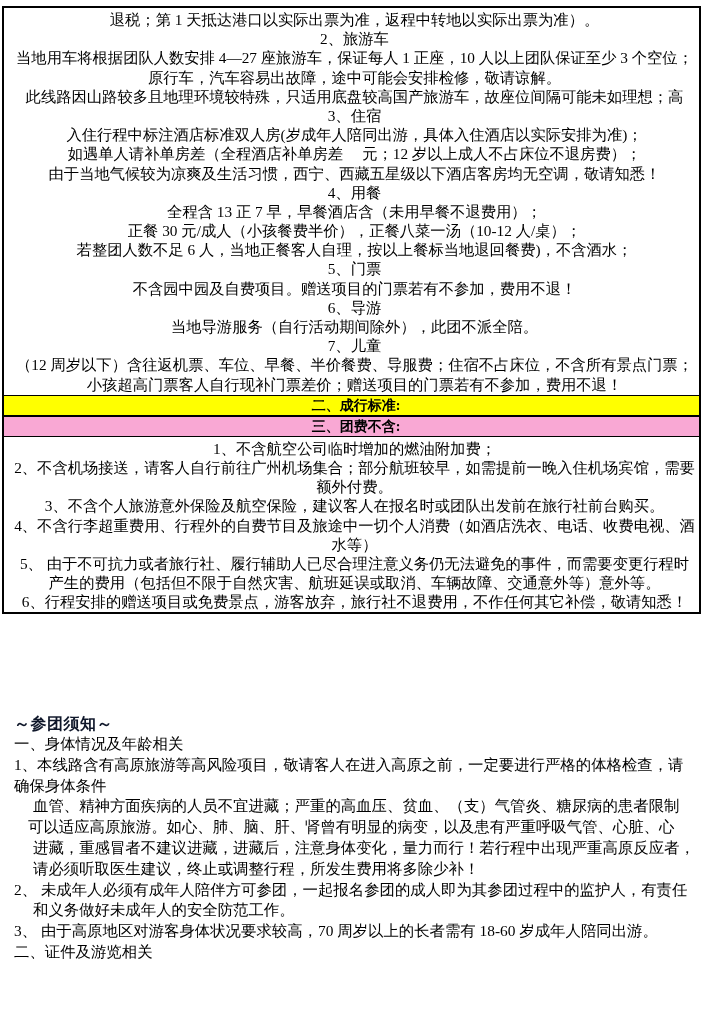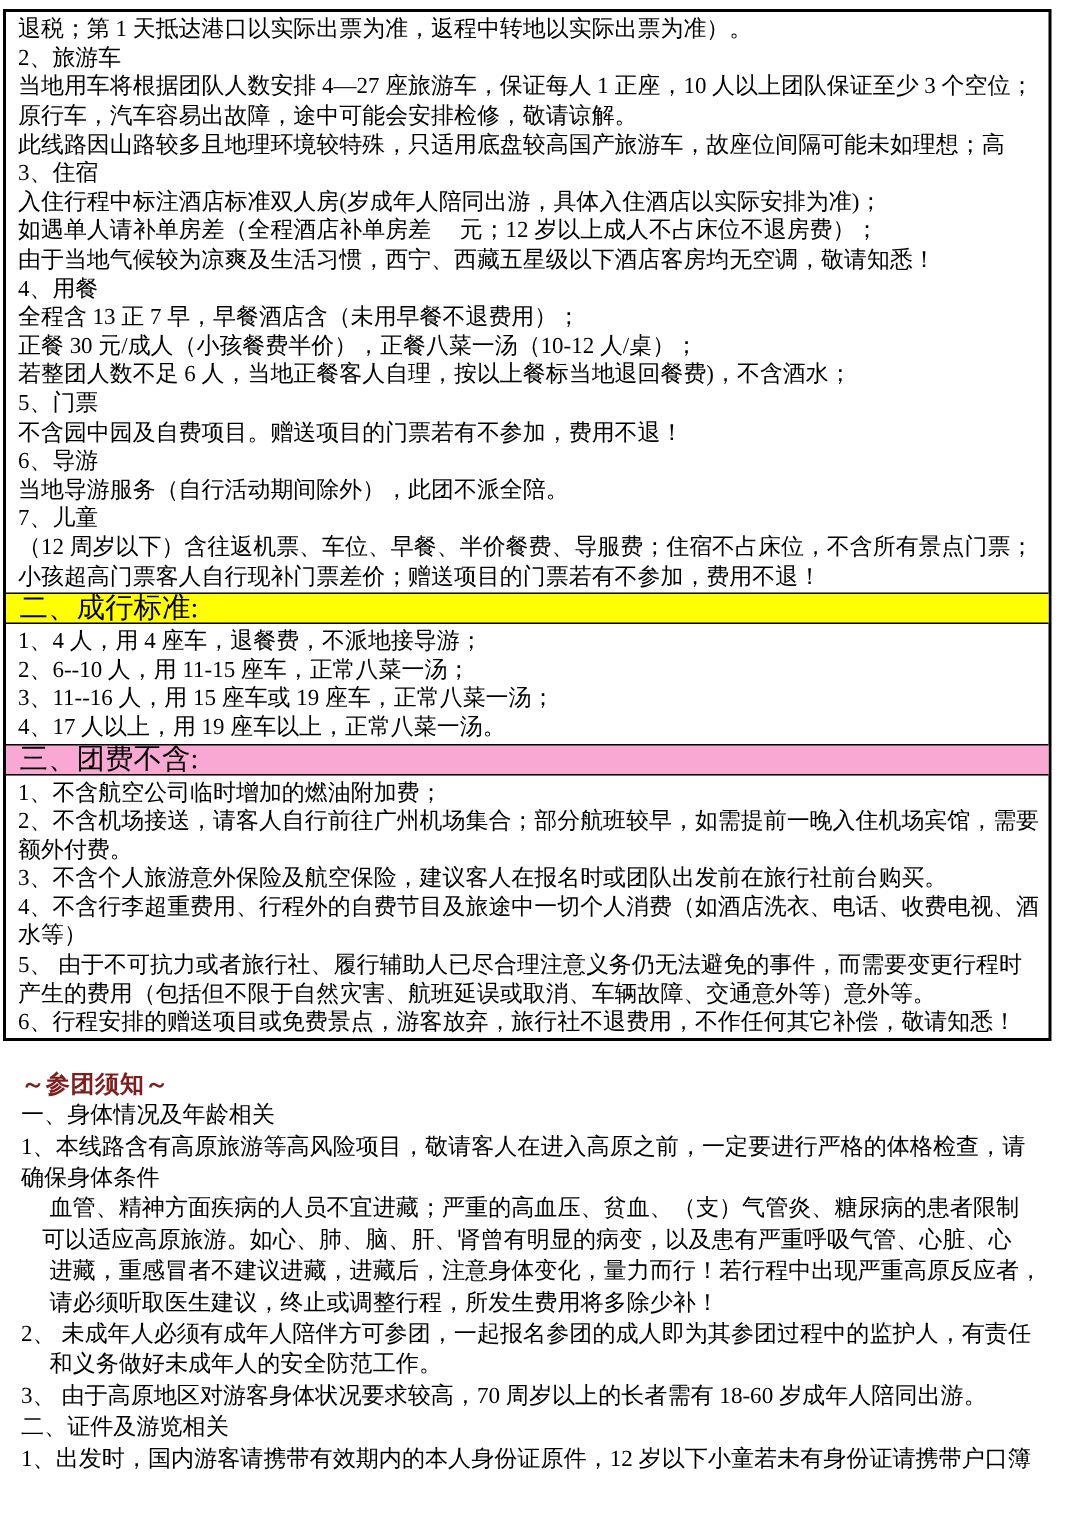--- a/index.html
+++ b/index.html
@@ -6,32 +6,32 @@
   body{
     width:712px;height:1012px;overflow:hidden;
     font-family:"Liberation Serif","DejaVu Serif",serif;
     color:#000;
   }
   .page{position:relative;width:712px;height:1012px;background:#fff;}
 
   
   .doc-box{
     position:absolute;left:2px;top:6px;width:695px;
-    border:2px solid #000;background:#fff;
+    border:2px solid #000;background:#fff;text-align:center;
   }
   .box-sec{padding:2px 0 1px 0;}
   .bline{
     height:19.2px;line-height:19.2px;
     padding-left:8px;padding-right:2px;
     font-size:15.3px;white-space:pre;overflow:hidden;
   }
   .yellow-bar{
     background:#FFFF00;
     border-top:1px solid #000;border-bottom:1px solid #000;
-    font-weight:normal;font-size:19px;line-height:19px;height:19px;
+    font-weight:bold;font-size:14px;line-height:19px;height:19px;
     padding-left:9px;white-space:pre;overflow:hidden;
   }
 
   
   .notice-block{position:absolute;left:14px;top:713px;right:0;}
   .notice-title{
     font-weight:bold;font-size:16px;line-height:21px;height:21px;
     letter-spacing:0.5px;white-space:pre;overflow:hidden;
   }
   .nline{
@@ -68,64 +68,56 @@
         <div class="bline">不含园中园及自费项目。赠送项目的门票若有不参加，费用不退！</div>
         <div class="bline">6、导游</div>
         <div class="bline">当地导游服务（自行活动期间除外），此团不派全陪。</div>
         <div class="bline">7、儿童</div>
         <div class="bline">（12 周岁以下）含往返机票、车位、早餐、半价餐费、导服费；住宿不占床位，不含所有景点门票；</div>
         <div class="bline">小孩超高门票客人自行现补门票差价；赠送项目的门票若有不参加，费用不退！</div>
       </div>
 
     <div class="yellow-bar" style="background: rgb(255, 255, 0);">二、成行标准:</div>
 
-    <div class="box-sec">
-
-    <div class="bline">1、4 人，用 4 座车，退餐费，不派地接导游；</div>
-        <div class="bline">2、6--10 人，用 11-15 座车，正常八菜一汤；</div>
-        <div class="bline">3、11--16 人，用 15 座车或 19 座车，正常八菜一汤；</div>
-        <div class="bline">4、17 人以上，用 19 座车以上，正常八菜一汤。</div>
-      </div>
 
     <div class="yellow-bar" style="background: #f9a8d4;">三、团费不含:</div>
 
     <div class="box-sec">
 
     <div class="bline">1、不含航空公司临时增加的燃油附加费；</div>
         <div class="bline">2、不含机场接送，请客人自行前往广州机场集合；部分航班较早，如需提前一晚入住机场宾馆，需要</div>
         <div class="bline">额外付费。</div>
         <div class="bline">3、不含个人旅游意外保险及航空保险，建议客人在报名时或团队出发前在旅行社前台购买。</div>
         <div class="bline">4、不含行李超重费用、行程外的自费节目及旅途中一切个人消费（如酒店洗衣、电话、收费电视、酒</div>
         <div class="bline">水等）</div>
         <div class="bline">5、 由于不可抗力或者旅行社、履行辅助人已尽合理注意义务仍无法避免的事件，而需要变更行程时</div>
         <div class="bline">产生的费用（包括但不限于自然灾害、航班延误或取消、车辆故障、交通意外等）意外等。</div>
         <div class="bline">6、行程安排的赠送项目或免费景点，游客放弃，旅行社不退费用，不作任何其它补偿，敬请知悉！</div>
       </div>
 
   </div>
 
   <div class="notice-block">
 
-    <div class="notice-title" style="color: #7f1d1d;">～参团须知～</div>
+    <div class="notice-title" style="color: #0f172a;">～参团须知～</div>
 
     <div>
 
     <div class="nline">一、身体情况及年龄相关</div>
         <div class="nline">1、本线路含有高原旅游等高风险项目，敬请客人在进入高原之前，一定要进行严格的体格检查，请</div>
         <div class="nline">确保身体条件</div>
         <div class="nline ind2">血管、精神方面疾病的人员不宜进藏；严重的高血压、贫血、（支）气管炎、糖尿病的患者限制</div>
         <div class="nline ind1">可以适应高原旅游。如心、肺、脑、肝、肾曾有明显的病变，以及患有严重呼吸气管、心脏、心</div>
         <div class="nline ind2">进藏，重感冒者不建议进藏，进藏后，注意身体变化，量力而行！若行程中出现严重高原反应者，</div>
         <div class="nline ind2">请必须听取医生建议，终止或调整行程，所发生费用将多除少补！</div>
         <div class="nline">2、 未成年人必须有成年人陪伴方可参团，一起报名参团的成人即为其参团过程中的监护人，有责任</div>
         <div class="nline ind2">和义务做好未成年人的安全防范工作。</div>
         <div class="nline">3、 由于高原地区对游客身体状况要求较高，70 周岁以上的长者需有 18-60 岁成年人陪同出游。</div>
       </div>
 
     <div class="n-gap">
 
     <div class="nline">二、证件及游览相关</div>
-        <div class="nline">1、出发时，国内游客请携带有效期内的本人身份证原件，12 岁以下小童若未有身份证请携带户口簿</div>
       </div>
 
   </div>
 
 </div>
 
 </body></html>

